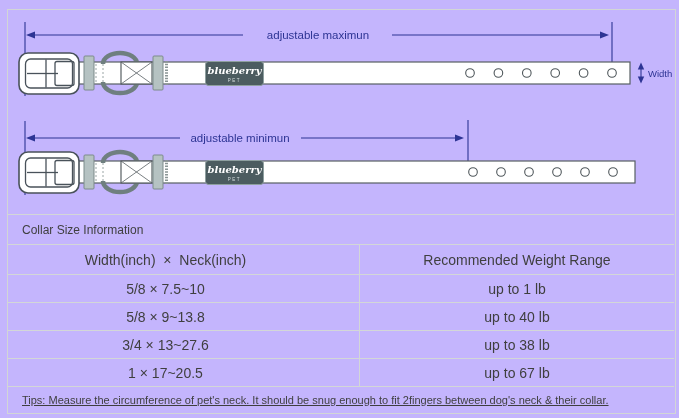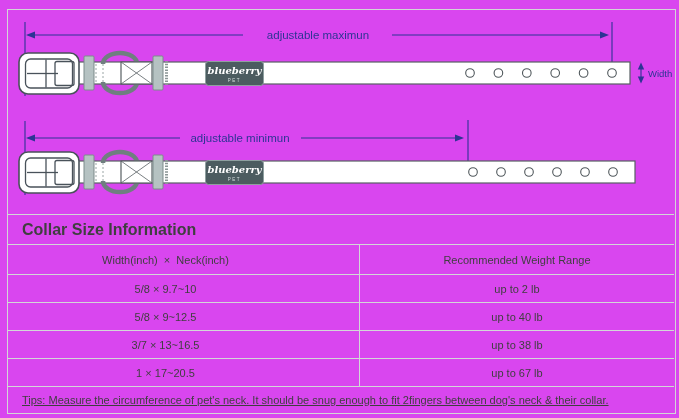--- a/index.html
+++ b/index.html
@@ -1,17 +1,17 @@
 <!DOCTYPE html>
 <html><head>
 <meta charset="utf-8">
 <style>
   html,body { margin:0; padding:0; background:#fff; }
   .page {
-    position:relative; width:679px; height:418px; background:#d946ef;
+    position:relative; width:679px; height:418px; background:#c4b5fd;
     font-family:"Liberation Sans", sans-serif; overflow:hidden;
   }
   .frame {
     position:absolute; left:7px; top:9px; width:667px; height:403px;
     border:1px solid #d2d6d6; pointer-events:none;
   }
   .diagram-svg { position:absolute; left:0; top:0; }
 
   
   .anno { stroke:#2d3494; stroke-width:1.1; fill:none; }
@@ -29,26 +29,26 @@
   .tag { stroke:#8a9595; stroke-width:3; stroke-dasharray:1.5 1.3; fill:none; }
   .brand-rect { stroke:#8fa0a0; stroke-width:1; }
   .brand-text { font-family:"DejaVu Serif", serif; font-style:italic; font-weight:bold;
                 font-size:10px; fill:#ffffff; }
   .brand-sub  { font-family:"Liberation Sans", sans-serif; font-size:4.5px; fill:#d6dede;
                 letter-spacing:1.5px; }
 
   
   .size-table { position:absolute; left:8px; top:214px; width:666px; color:#3f3f3f; }
   .t-row { border-top:1px solid #d3d7d7; display:flex; align-items:center; box-sizing:content-box; }
-  .t-title { height:29px; padding-left:14px; font-size:16px;font-weight:bold; }
+  .t-title { height:29px; padding-left:14px; font-size:12px; }
   .t-head  { height:29px; padding:0; }
   .t-data  { height:27px; padding:0; }
   .t-tips  { height:26px; padding-left:14px; font-size:11px;text-decoration:underline; }
   .cell { width:50%; height:100%; display:flex; align-items:center; justify-content:center;
-          font-size:11px; }
+          font-size:14px; }
   .cell.c2 { border-left:1px solid #d3d7d7; box-sizing:border-box;margin-left:36px; }
   .t-head .cell { white-space:pre; }
 </style>
 </head>
 <body>
 
 <div class="page">
 
   <svg class="diagram-svg" width="679" height="214" viewBox="0 0 679 214">
 
@@ -161,29 +161,29 @@
 
   <div class="size-table">
     <div class="t-row t-title">Collar Size Information</div>
 
     <div class="t-row t-head">
       <div class="cell c1">Width(inch)  ×  Neck(inch)</div>
       <div class="cell c2">Recommended Weight Range</div>
     </div>
 
     <div class="t-row t-data">
-      <div class="cell c1">5/8 × 9.7~10</div>
-      <div class="cell c2">up to 2 lb</div>
+      <div class="cell c1">5/8 × 7.5~10</div>
+      <div class="cell c2">up to 1 lb</div>
     </div>
     <div class="t-row t-data">
-      <div class="cell c1">5/8 × 9~12.5</div>
+      <div class="cell c1">5/8 × 9~13.8</div>
       <div class="cell c2">up to 40 lb</div>
     </div>
     <div class="t-row t-data">
-      <div class="cell c1">3/7 × 13~16.5</div>
+      <div class="cell c1">3/4 × 13~27.6</div>
       <div class="cell c2">up to 38 lb</div>
     </div>
     <div class="t-row t-data">
       <div class="cell c1">1 × 17~20.5</div>
       <div class="cell c2">up to 67 lb</div>
     </div>
 
     <div class="t-row t-tips">Tips: Measure the circumference of pet's neck. It should be snug enough to fit 2fingers between dog's neck &amp; their collar.</div>
   </div>
 

